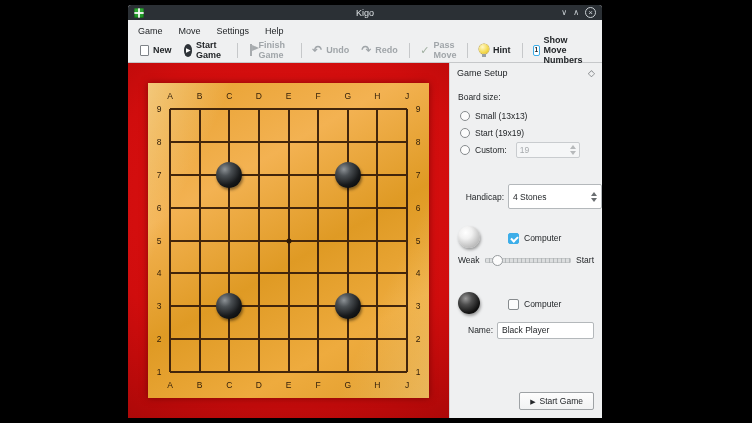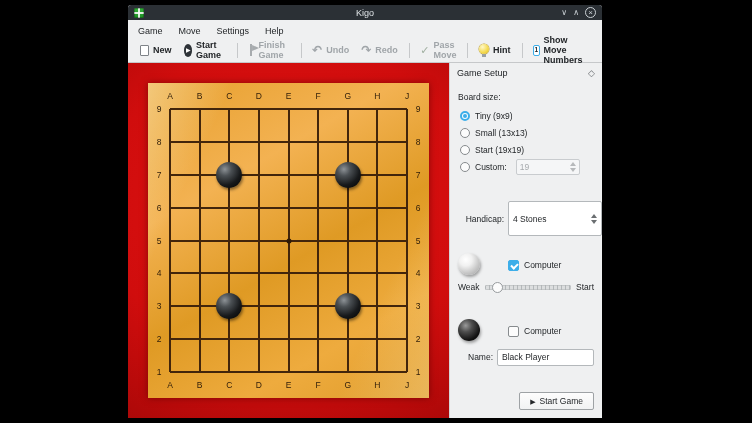--- a/index.html
+++ b/index.html
@@ -133,21 +133,21 @@
   .spinbox .spin-val { color:#a6aaad; flex:1; }
   .arrows { display:flex; flex-direction:column; align-items:center; gap:2px; }
   .tri-up { width:0; height:0; border-left:3px solid transparent; border-right:3px solid transparent; border-bottom:4px solid #6a6e71; display:block; }
   .tri-down { width:0; height:0; border-left:3px solid transparent; border-right:3px solid transparent; border-top:4px solid #6a6e71; display:block; }
   .spinbox .tri-up, .spinbox .tri-down { opacity:.45; }
 
   .form-row { display:flex; align-items:center; }
   .form-row.handicap { margin-top:26px; }
   .form-row.komi { margin-top:5px; }
   .flabel { width:58px; text-align:right; padding-right:4px; flex:0 0 auto; }
-  .combo { flex:1; height:35px; background:#fff; border:1px solid #b4b8bb; border-radius:2px;
+  .combo { flex:1; height:25px; background:#fff; border:1px solid #b4b8bb; border-radius:2px;
     display:flex; align-items:center; padding:0 4px; }
   .combo-val { flex:1; }
 
   .player-row { display:flex; padding:0 8px; height:24px; }
   .player-row.white { margin-top:17px; }
   .player-row.black { margin-top:26px; }
   .sphere { width:22px; height:22px; border-radius:50%; flex:0 0 auto; box-shadow:1px 2px 3px rgba(0,0,0,.35); }
   .sphere.white { background:radial-gradient(circle at 35% 30%, #fff 0%, #f1f1f1 30%, #c9c9c9 62%, #9d9d9d 100%); }
   .sphere.black { background:radial-gradient(circle at 35% 30%, #9a9a9a 0%, #4e4e4e 30%, #111 70%, #000 100%); }
   .player-check { margin-left:28px; display:flex; align-items:center; gap:5px; }
@@ -315,24 +315,20 @@
     </div>
 
     <div class="panel">
       <div class="panel-header">
         <span class="panel-title">Game Setup</span>
         <span class="dock-float">◇</span>
       </div>
 
       <span class="bs-label">Board size:</span>
 
-      <div class="radio-row first">
-        <span class="radio checked"></span>
-        <span>Tiny (9x9)</span>
-      </div>
       <div class="radio-row">
         <span class="radio"></span>
         <span>Small (13x13)</span>
       </div>
       <div class="radio-row">
         <span class="radio"></span>
         <span>Start (19x19)</span>
       </div>
       <div class="radio-row">
         <span class="radio"></span>

